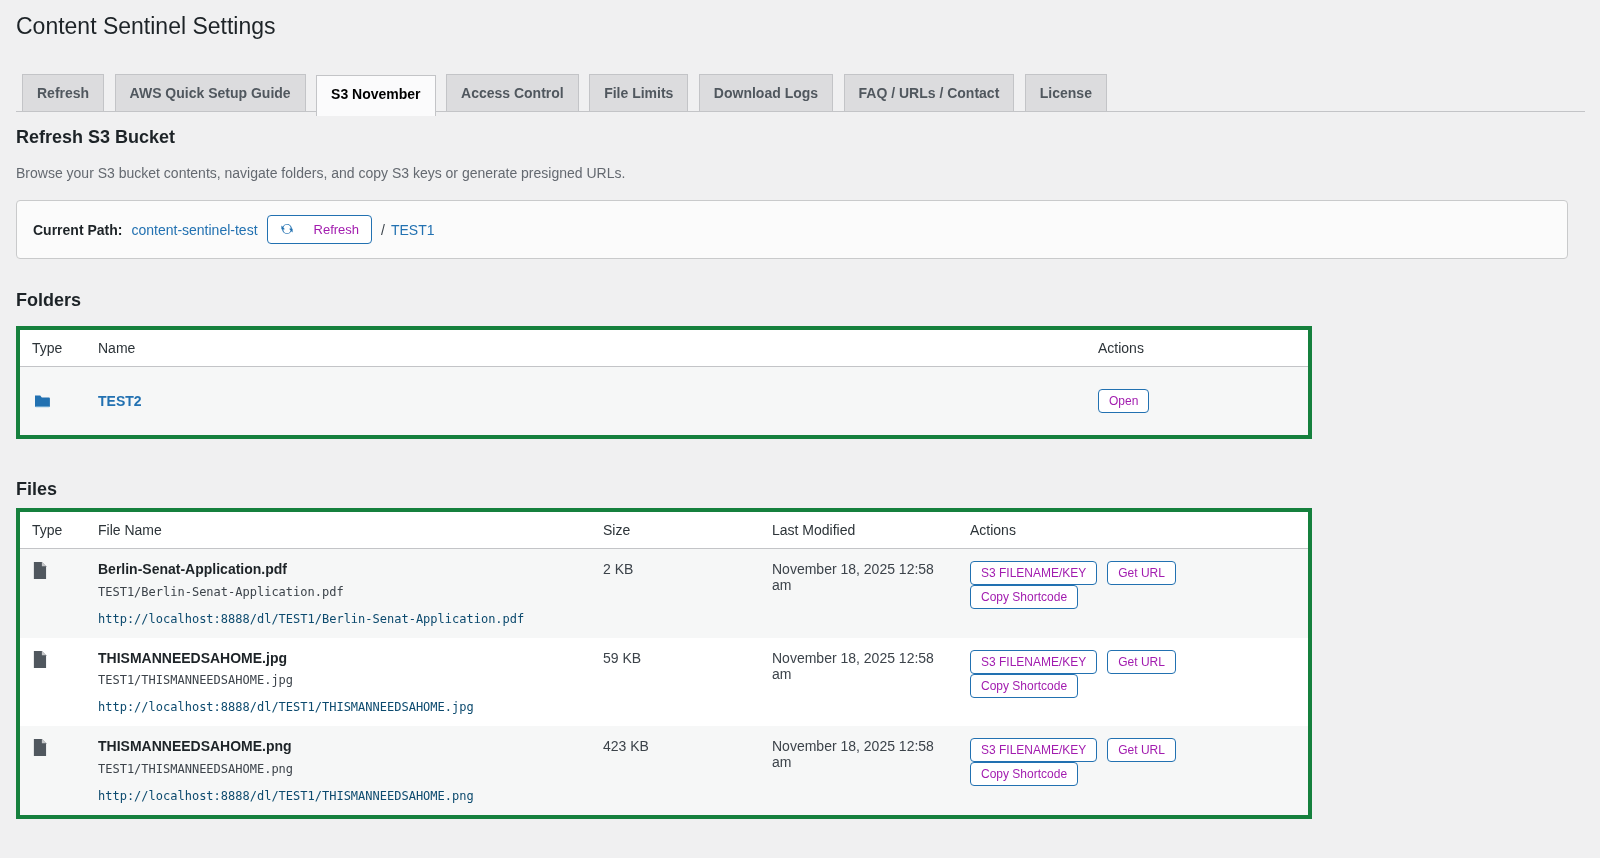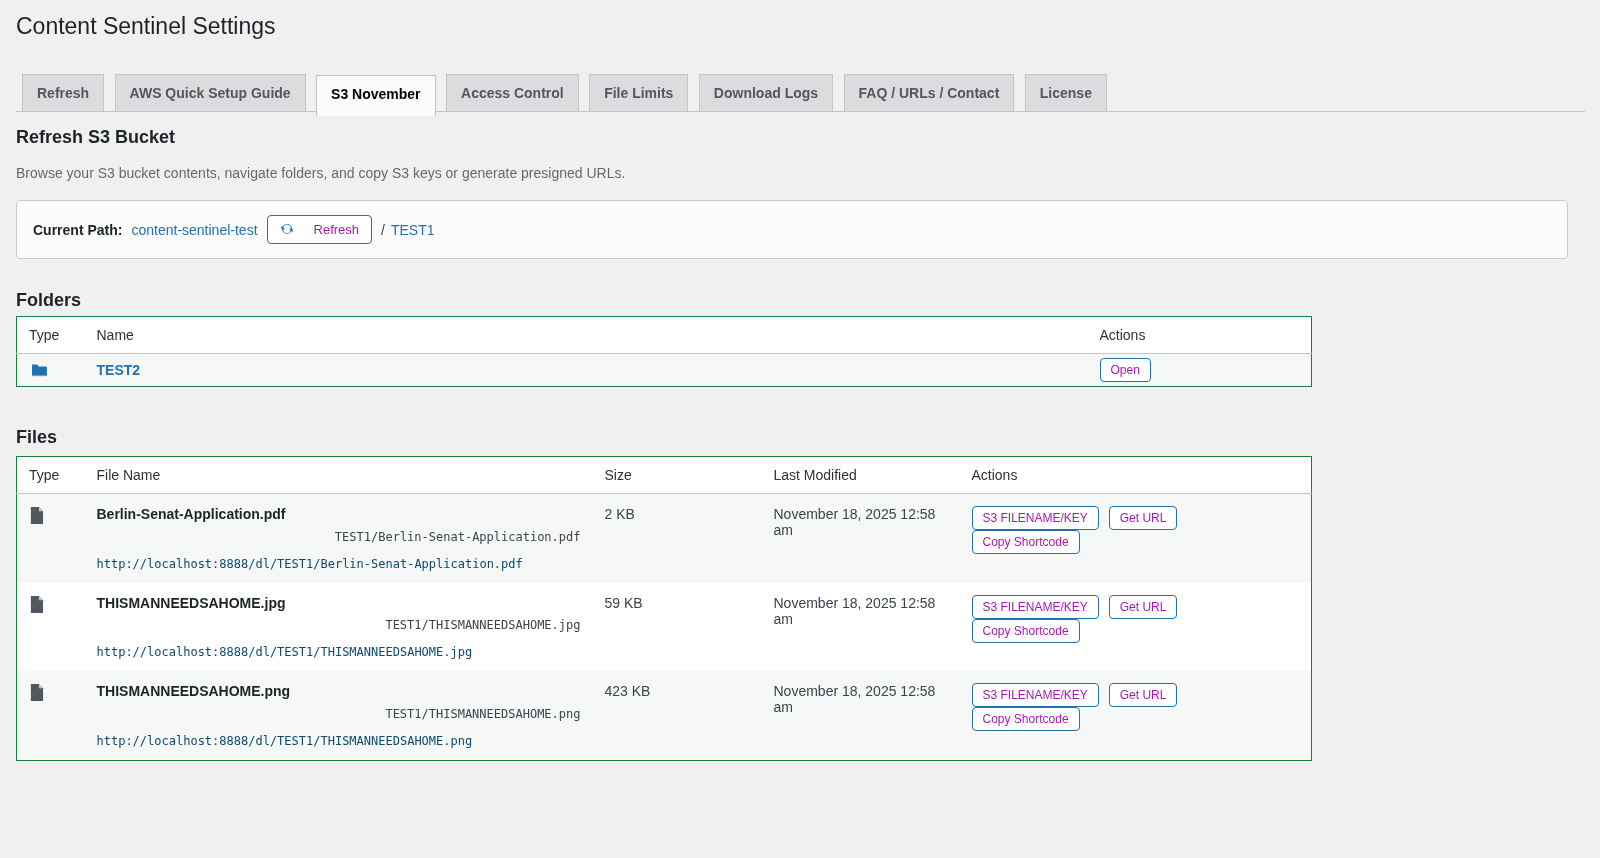--- a/index.html
+++ b/index.html
@@ -71,39 +71,39 @@
     color: #a21caf; cursor: pointer;
     font-family: "Liberation Sans", sans-serif;
   }
   .btn-refresh { padding: 6px 12px; font-size: 13px; }
   .btn-small  { padding: 4px 10px; font-size: 12px; }
   .btn svg { display: block; }
 
   
   table.list-table {
     width: 1296px;
-    margin: 4px 15px 0 16px;
+    margin: 14px 15px 0 16px;
     border-collapse: collapse;
     background: #fff;
-    border: 1px solid #15803d;
+    border: 4px solid #15803d;
     table-layout: fixed;
   }
   table.files-table { margin-top: 8px; }
   .list-table th {
     text-align: left; font-weight: 400; font-size: 14px; color: #2c3338;
     padding: 10px 12px; background: #fff;
     border-bottom: 1px solid #c3c4c7;
   }
   .list-table td { padding: 12px; vertical-align: top; font-size: 14px; color: #3c434a; }
   .list-table tbody tr:nth-child(odd) { background: #f6f7f7; }
   .list-table tbody tr:nth-child(even) { background: #fff; }
-  table.folders-table td { padding: 4px 12px; vertical-align: middle; }
+  table.folders-table td { padding: 22px 12px; vertical-align: middle; }
 
   .file-name { font-weight: 700; font-size: 14px; color: #1d2327; line-height: 1.25; }
-  .file-key  { margin-top: 6px;  font-family: "DejaVu Sans Mono", monospace; font-size: 12px; color: #3c434a; text-align: right; }
+  .file-key  { margin-top: 6px;  font-family: "DejaVu Sans Mono", monospace; font-size: 12px; color: #3c434a; }
   .file-url  { margin-top: 13px; font-family: "DejaVu Sans Mono", monospace; font-size: 12px; color: #0c4a6e; }
   .folder-link { font-weight: 700; font-size: 14px; }
 
   .actions-cell .btn { margin-right: 6px; }
   .icon-cell svg { display: block; }
 </style>
 </head>
 <body>
 
 <h1 class="page-title">Content Sentinel Settings</h1>

